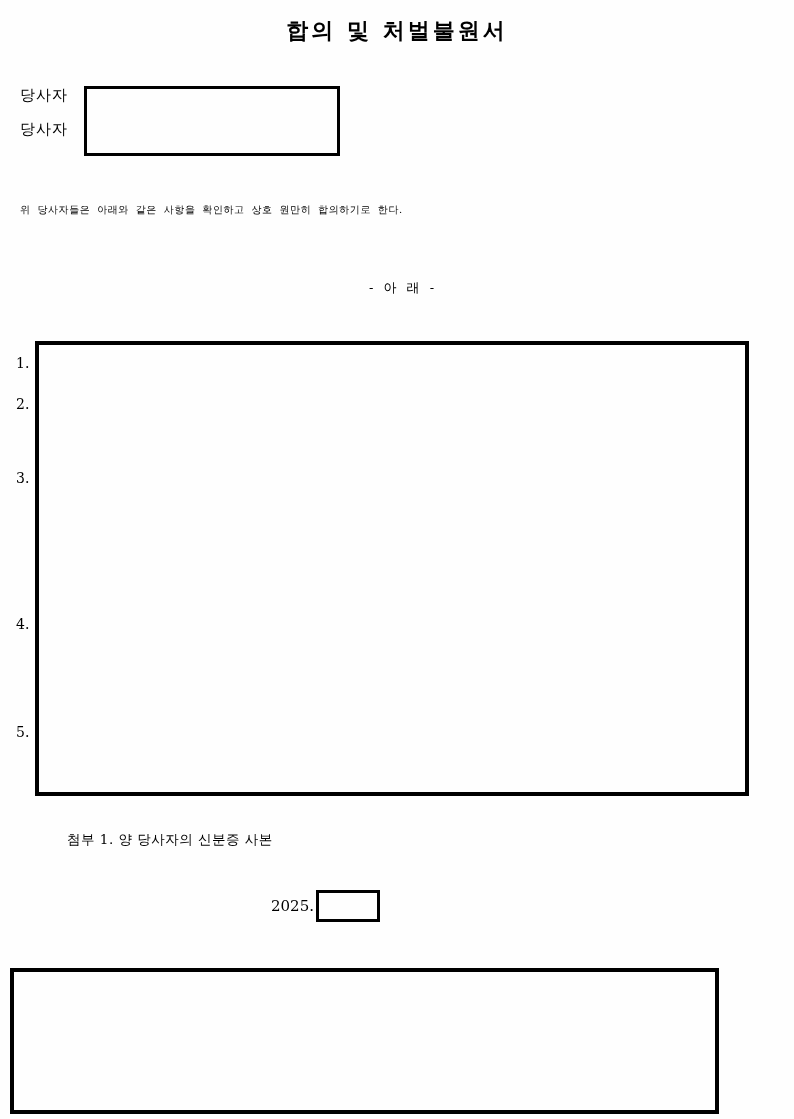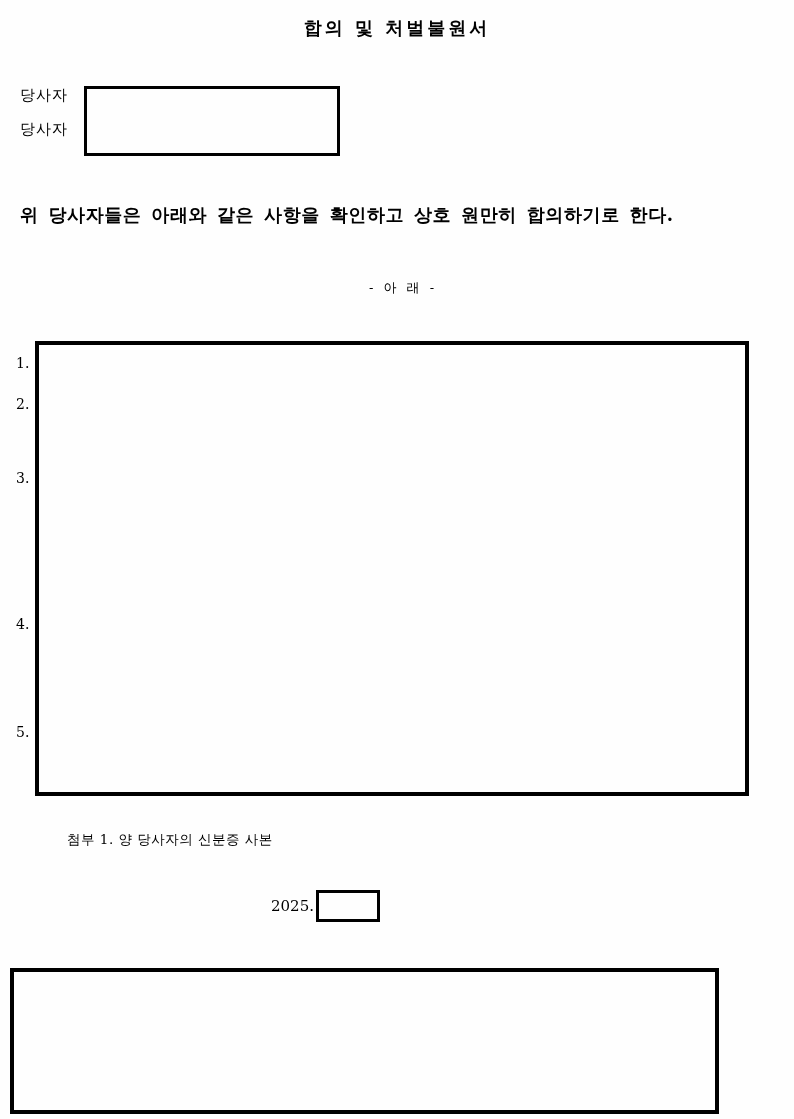--- a/index.html
+++ b/index.html
@@ -23,21 +23,21 @@
     background: #fefefe;
   }
 
   
   .doc-title {
     position: absolute;
     top: 16px;
     left: 0;
     width: 794px;
     text-align: center;
-    font-size: 18px;
+    font-size: 22px;
     font-weight: bold;
     letter-spacing: 3px;
     font-family: "DejaVu Serif", "Liberation Serif", serif;
   }
 
   
   .parties {
     position: absolute;
     top: 86px;
     left: 20px;
@@ -64,25 +64,24 @@
     box-sizing: border-box;
     background: transparent;
   }
 
   
   .intro-line {
     position: absolute;
     top: 203px;
     left: 20px;
     width: 740px;
-    font-size: 18px;
+    font-size: 10px;
     letter-spacing: 0.6px;
     font-family: "DejaVu Serif", "Liberation Serif", serif;
     word-spacing: 3px;
-    font-weight: bold;
   }
 
   
   .below-marker {
     position: absolute;
     top: 279px;
     left: 0;
     width: 794px;
     text-align: center;
     font-size: 13px;

